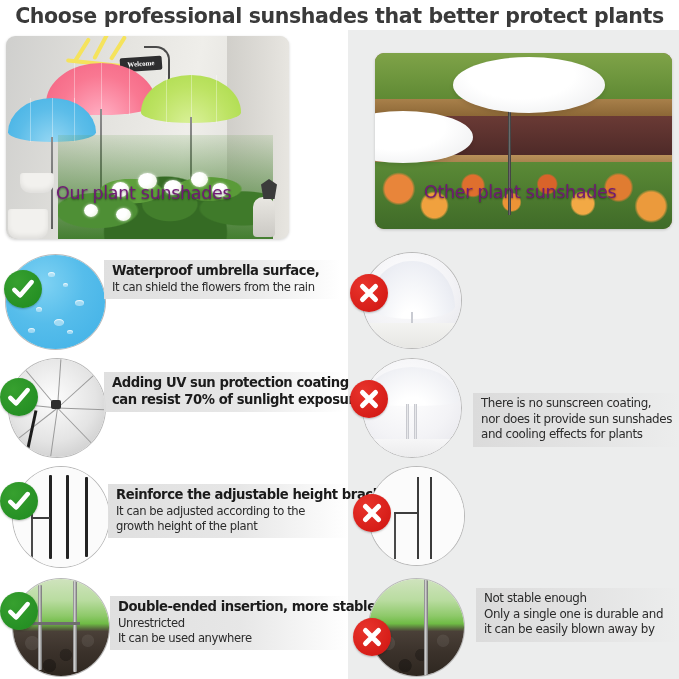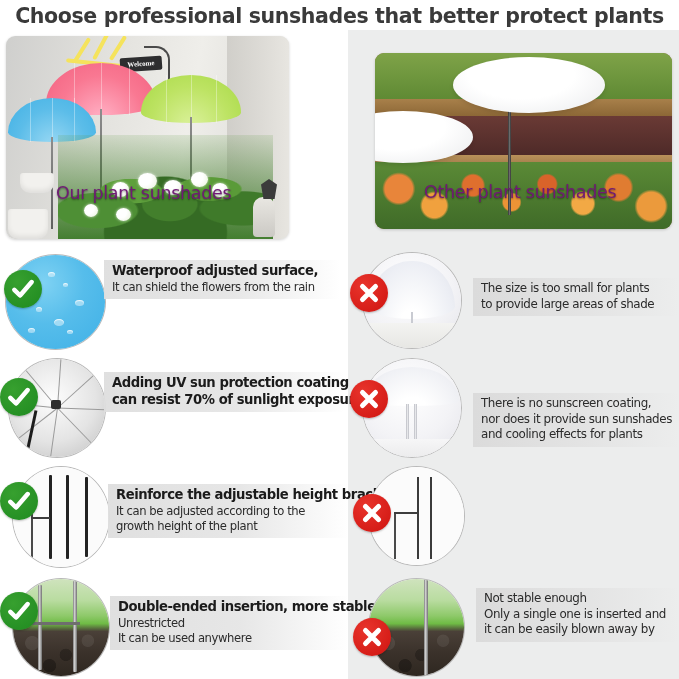--- a/index.html
+++ b/index.html
@@ -380,40 +380,36 @@
         <div class="drop" style="left:48%;top:68%;width:10px;height:7px;"></div>
         <div class="drop" style="left:22%;top:78%;width:7px;height:5px;"></div>
         <div class="drop" style="left:62%;top:80%;width:6px;height:4px;"></div>
       </div>
       <div class="badge ok" style="left:4px;top:18px;">
         <svg viewBox="0 0 24 24" aria-hidden="true">
             <path d="M4 12.8 L9.3 18 L20 5.6" fill="none" stroke="#ffffff" stroke-width="4.2" stroke-linecap="round" stroke-linejoin="round"></path>
           </svg>
       </div>
       <div class="textbox" style="left:104px;top:8px;width:236px;">
-        <div class="t-head">Waterproof adjusted surface,</div>
+        <div class="t-head">Waterproof umbrella surface,</div>
         <div class="t-sub">It can shield the flowers from the rain</div>
       </div>
     </div>
 
     <div class="cell right">
       <div class="circ" style="left:14px;top:0px;width:100px;height:97px;">
         <div class="art art-white-umb"></div>
         <div class="umb" style="left:6%;top:8%;width:88%;height:62%;background:radial-gradient(ellipse at 50% 115%, #ffffff 20%, #eceef4 70%, #dfe1e9 100%);"></div>
         <div style="position:absolute;left:49%;top:62%;width:2px;height:34%;background:#c9cbd2;"></div>
         <div style="position:absolute;left:0;bottom:0;width:100%;height:26%;background:linear-gradient(180deg,#f3f3f1,#e7e7e4);"></div>
       </div>
       <div class="badge bad" style="left:2px;top:22px;">
         <svg viewBox="0 0 24 24" aria-hidden="true">
             <path d="M6 6 L18 18 M18 6 L6 18" fill="none" stroke="#ffffff" stroke-width="4.6" stroke-linecap="round"></path>
           </svg>
-      </div>
-      <div class="textbox" style="left:125px;top:26px;width:206px;">
-        <div class="t-plain">The size is too small for plants</div>
-        <div class="t-plain">to provide large areas of shade</div>
       </div>
     </div>
   </div>
 
   <div class="row" style="top:358px;height:106px;">
 
     <div class="cell left">
       <div class="circ" style="left:8px;top:0px;width:98px;height:100px;">
         <div class="art art-uv"></div>
         <div class="uv-rib" style="transform:rotate(8deg);"></div>
@@ -524,19 +520,19 @@
         <div class="art art-soil"></div>
         <div class="stake" style="left:58%;top:0%;height:100%;"></div>
       </div>
       <div class="badge bad" style="left:5px;top:40px;">
         <svg viewBox="0 0 24 24" aria-hidden="true">
             <path d="M6 6 L18 18 M18 6 L6 18" fill="none" stroke="#ffffff" stroke-width="4.6" stroke-linecap="round"></path>
           </svg>
       </div>
       <div class="textbox" style="left:128px;top:10px;width:203px;">
         <div class="t-plain">Not stable enough</div>
-        <div class="t-plain">Only a single one is inserted and</div>
+        <div class="t-plain">Only a single one is durable and</div>
         <div class="t-plain">it can be easily blown away by</div>
       </div>
     </div>
   </div>
 
 </div>
 
 </body></html>

